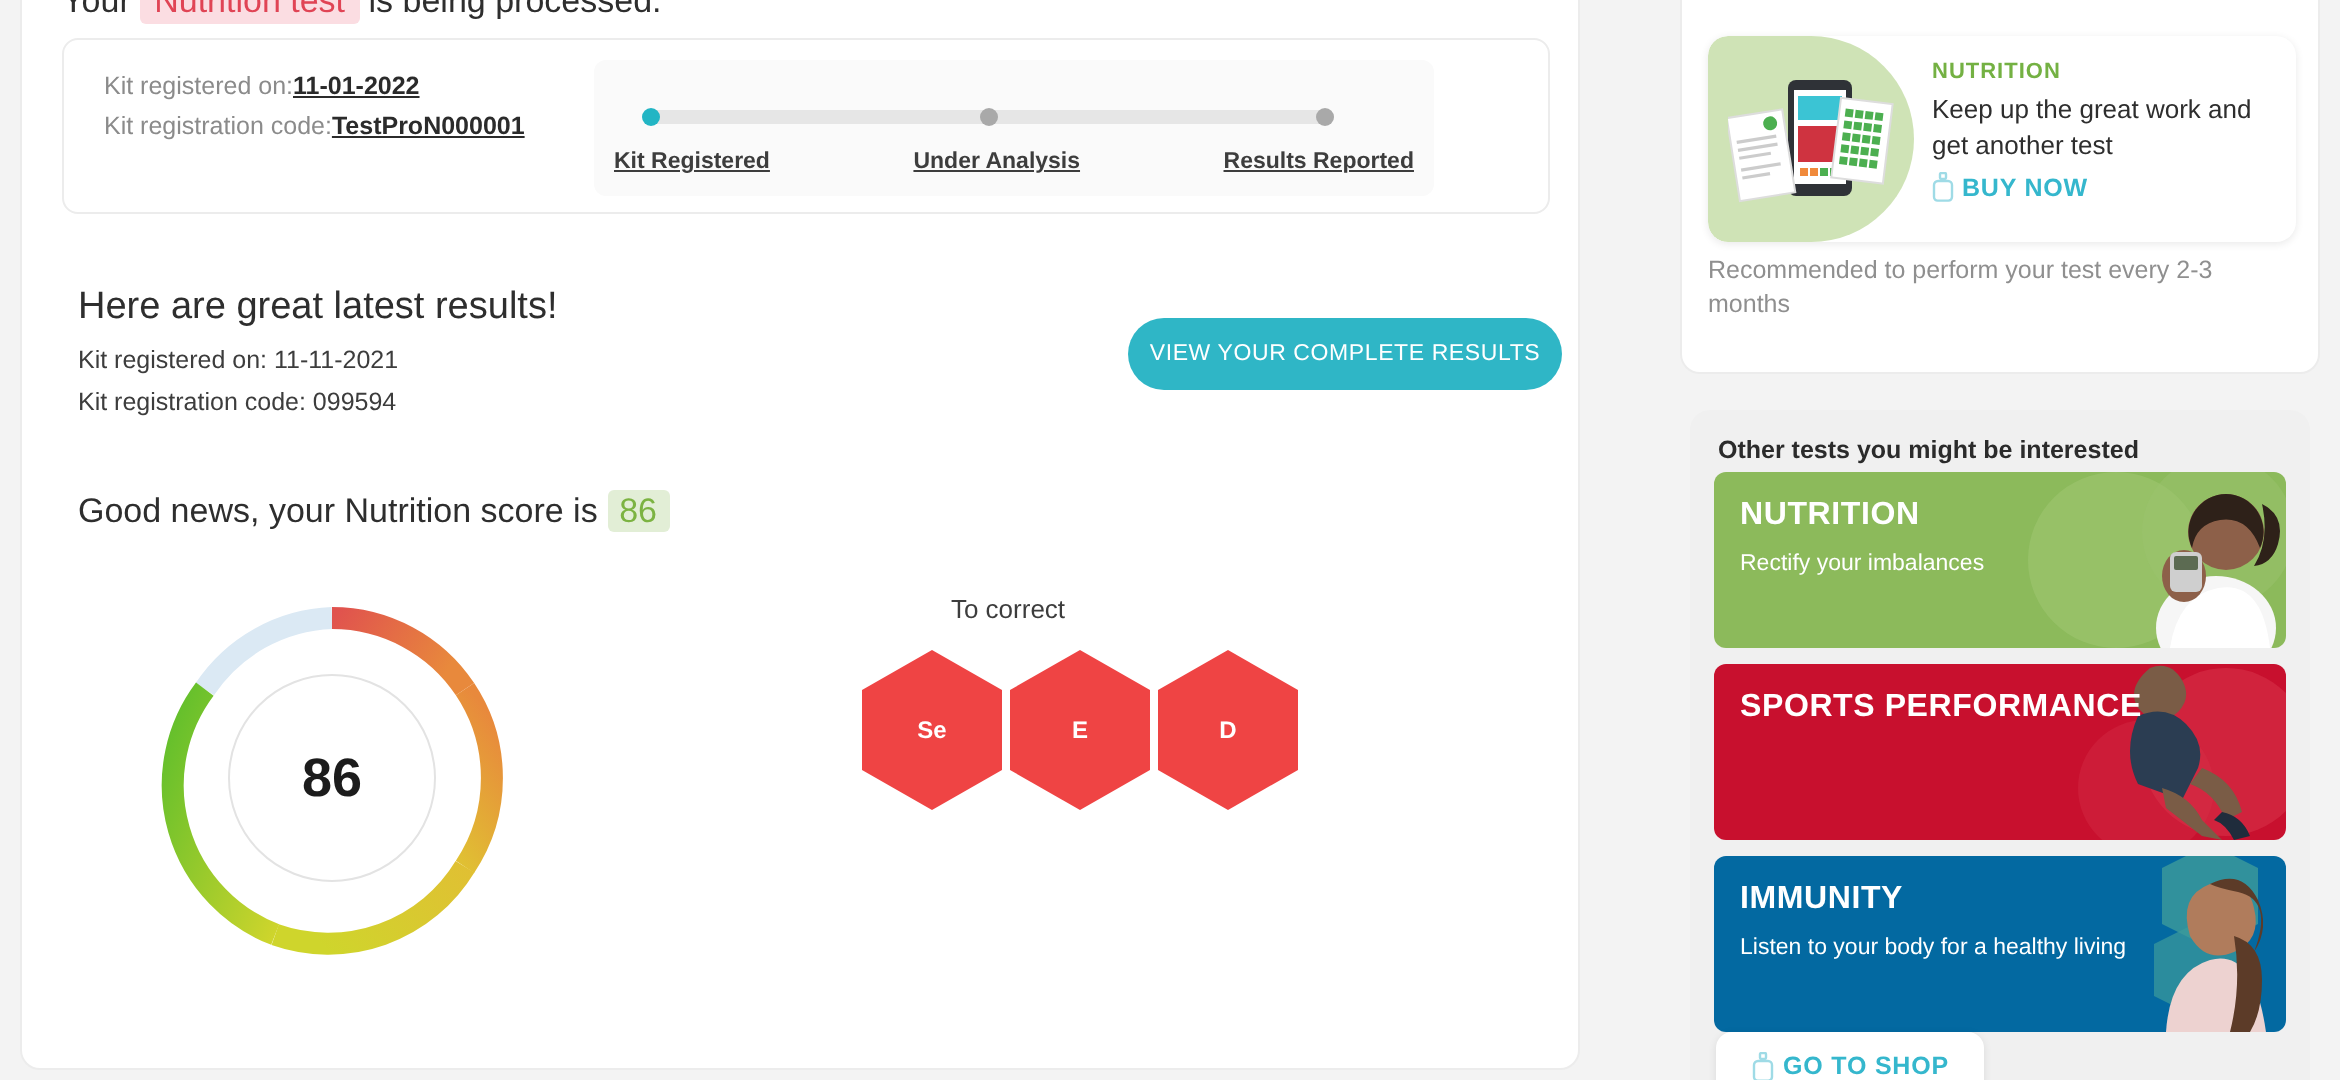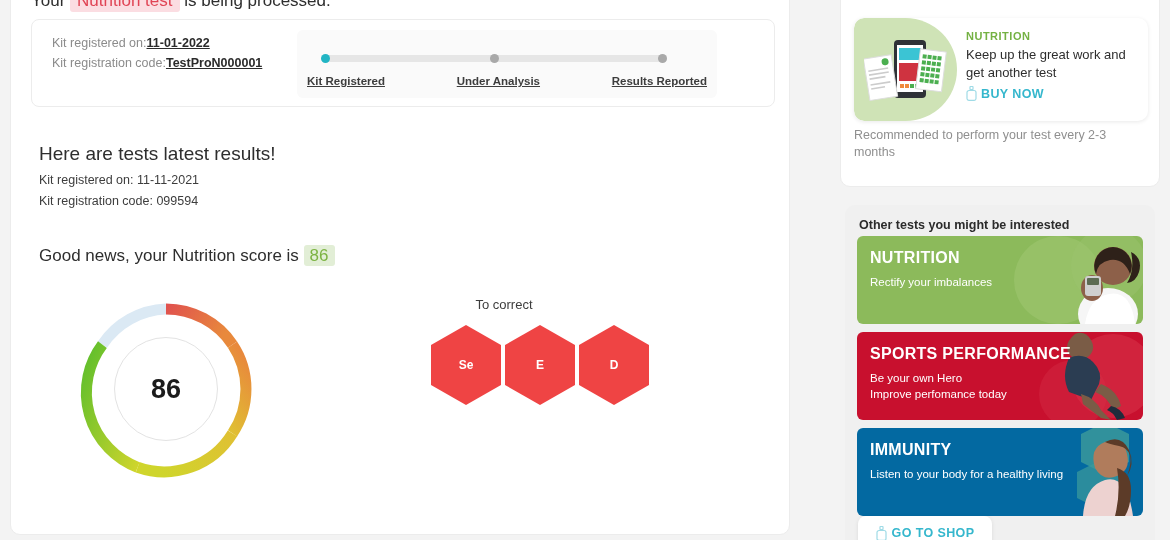--- a/index.html
+++ b/index.html
@@ -206,23 +206,24 @@
           <div class="dot" style="left:336px"></div>
         </div>
         <div class="step-labels">
           <span class="step-label">Kit Registered</span>
           <span class="step-label">Under Analysis</span>
           <span class="step-label">Results Reported</span>
         </div>
       </div>
     </div>
 
-    <div class="results-head">Here are tests latest results!</div>
+    <div class="results-head">Here are great latest results!</div>
     <div class="results-sub a">Kit registered on: 11-11-2021</div>
     <div class="results-sub b">Kit registration code: 099594</div>
+    <button class="cta-btn">VIEW YOUR COMPLETE RESULTS</button>
 
     <div class="score-line">
       <span>Good news, your Nutrition score is</span>
       <span class="score-badge">86</span>
     </div>
 
     <div class="gauge-wrap">
       <svg width="190" height="190" viewBox="0 0 190 190">
         <defs>
           <linearGradient id="g1" x1="0" y1="0" x2="1" y2="0.35">
@@ -352,22 +353,20 @@
       <svg class="tc-art" viewBox="0 0 130 88">
         <circle cx="100" cy="44" r="42" fill="#d8334a" opacity=".55"></circle>
         <circle cx="60" cy="62" r="34" fill="#d8334a" opacity=".35"></circle>
         <path d="M62 2 q10 -4 16 6 q5 9 -2 16 l-10 8 -10 -10 q-6 -10 6 -20 z" fill="#7a5c46"></path>
         <path d="M56 26 q14 -6 24 4 q10 10 6 22 l-8 16 -22 -8 q-8 -16 0 -34 z" fill="#2b3d52"></path>
         <path d="M68 62 q14 4 20 16 l10 10 -10 -2 -18 -14 z" fill="#7a5c46"></path>
         <path d="M88 52 q16 6 20 22 l-8 4 q-6 -14 -18 -18 z" fill="#7a5c46"></path>
         <path d="M98 74 q10 2 14 12 l-8 2 q-4 -8 -10 -10 z" fill="#1f2c3c"></path>
       </svg>
       <div class="tc-title">SPORTS PERFORMANCE</div>
-      <div class="tc-sub" style="white-space:pre-line;">Be your own Hero
-Improve perfomance today</div>
     </div>
 
     <div class="test-card t2">
       <svg class="tc-art" viewBox="0 0 130 88">
         <path d="M68 6 l24 -12 l24 12 v28 l-24 12 l-24 -12 z" fill="#3d9b9b" opacity=".8"></path>
         <path d="M64 44 l22 -11 l22 11 v26 l-22 11 l-22 -11 z" fill="#3d9b9b" opacity=".7"></path>
         <path d="M70 88 q2 -30 22 -36 q22 -6 28 36 z" fill="#edd2d0"></path>
         <path d="M82 40 q-6 -20 10 -26 q18 -6 22 12 q4 16 -10 22 q-14 6 -22 -8 z" fill="#b07c5c"></path>
         <path d="M92 14 q16 -8 24 8 q6 14 -2 26 q10 -26 -8 -30 q-10 -2 -14 -4 z" fill="#5c3b28"></path>
         <path d="M104 40 q14 4 14 22 q0 16 -6 26 l-10 0 q6 -24 2 -48 z" fill="#5c3b28"></path>

